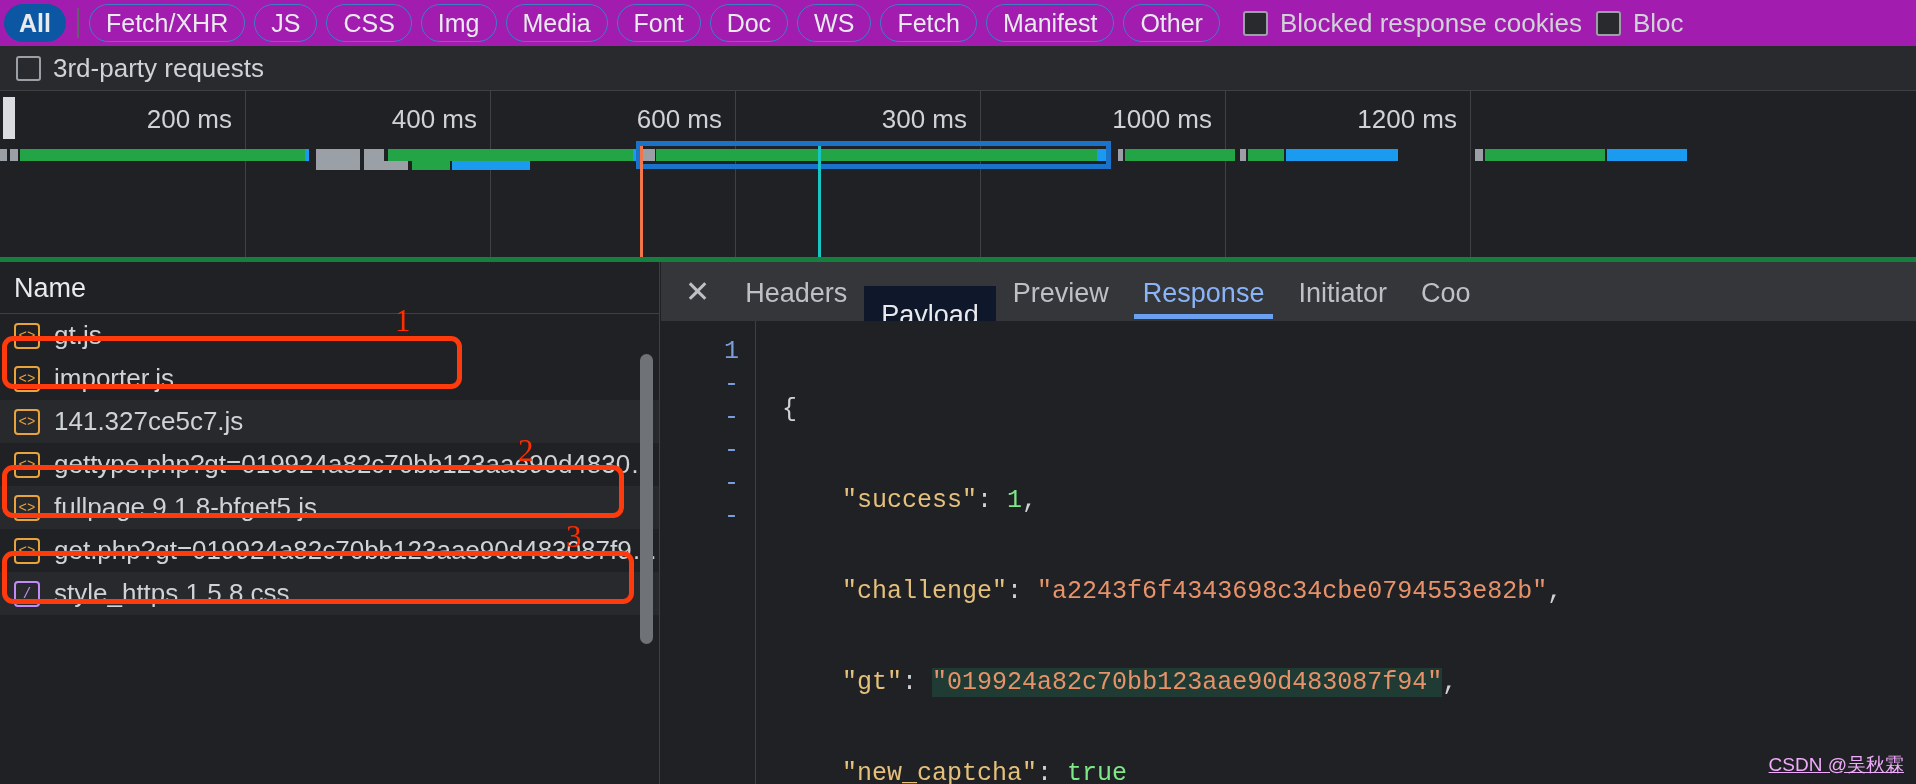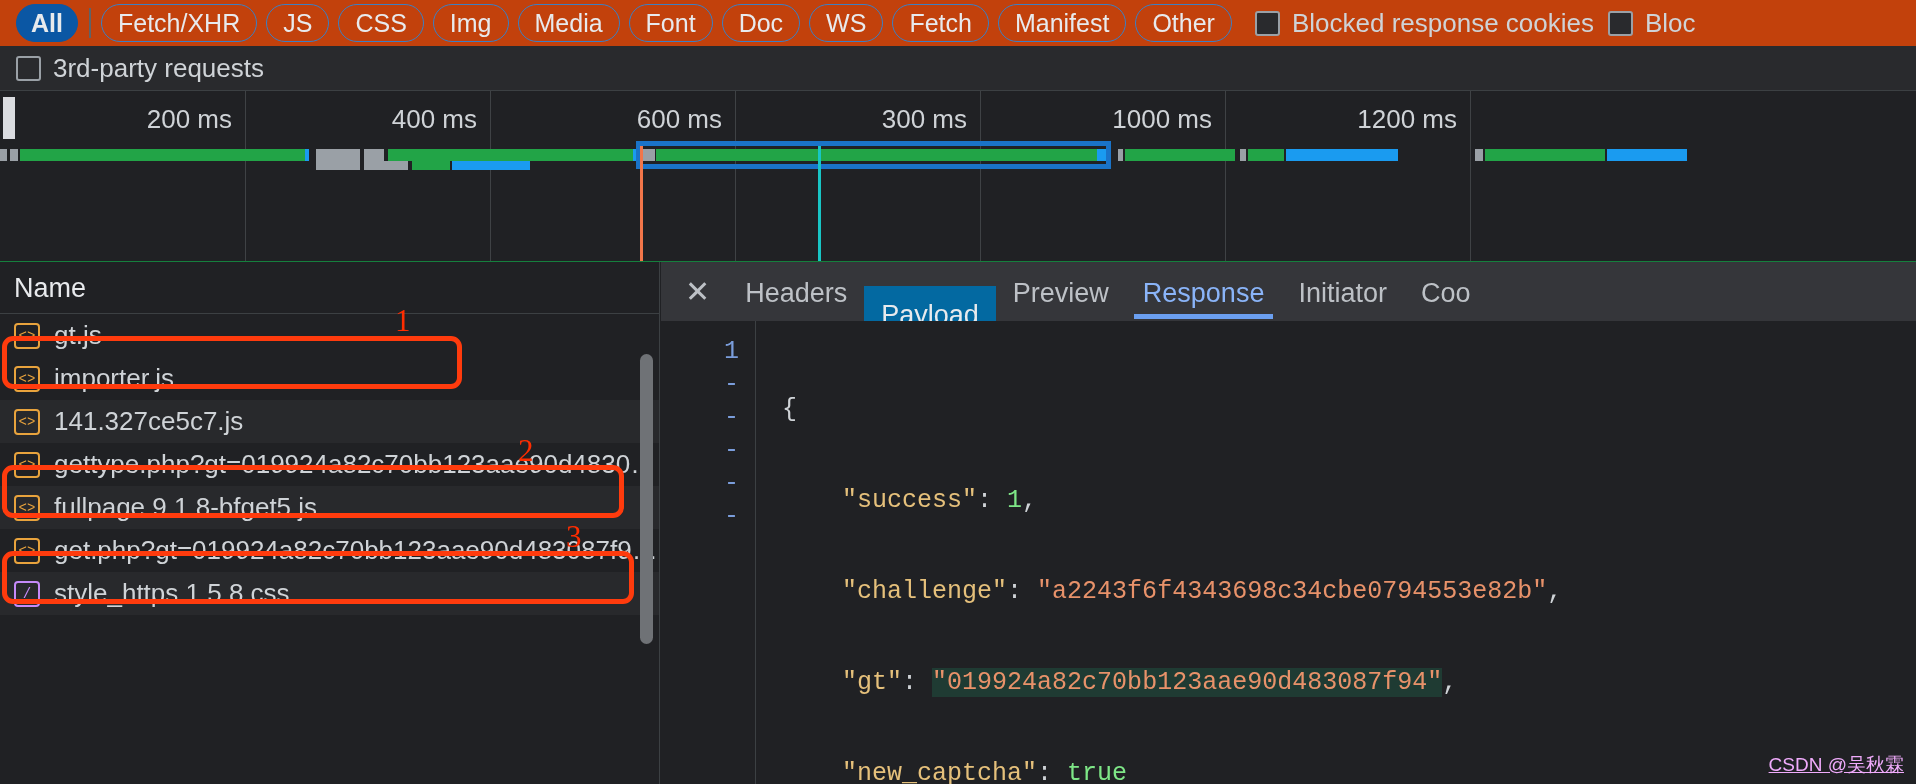--- a/index.html
+++ b/index.html
@@ -8,21 +8,21 @@
     background:#202124;
     font-family:"Liberation Sans",sans-serif;
     color:#e8eaed;
     -webkit-font-smoothing:antialiased;
   }
   .app{position:relative;width:1916px;height:784px;}
 
   
   .filterbar{
     position:absolute;left:0;top:0;width:1916px;height:46px;
-    background:#c2410c;display:flex;align-items:center;padding-left:16px;box-sizing:border-box;
+    background:#a21caf;display:flex;align-items:center;padding-left:4px;box-sizing:border-box;
   }
   .pill{
     height:38px;line-height:36px;padding:0 16px;border-radius:20px;
     border:1px solid #3b7fc4;color:#e8eaed;font-size:25px;white-space:nowrap;
     display:flex;align-items:center;justify-content:center;box-sizing:border-box;
     margin-right:9px;
   }
   .pill.all{background:#0b57a4;border-color:#0b57a4;font-weight:bold;padding:0 14px;}
   .pill-sep{width:2px;height:30px;background:#5f6368;margin:0 10px 0 2px;}
   .chk-wrap{display:flex;align-items:center;margin-left:14px;white-space:nowrap;}
@@ -33,21 +33,21 @@
   .chk-label{font-size:26px;color:#cfd3d7;margin-left:12px;}
 
   .secondrow{
     position:absolute;left:0;top:46px;width:1916px;height:44px;
     background:#292a2d;display:flex;align-items:center;padding-left:16px;box-sizing:border-box;
   }
 
   
   .overview{
     position:absolute;left:0;top:90px;width:1916px;height:172px;
-    background:#202124;border-top:1px solid #3c4043;border-bottom:1px solid #15803d;
+    background:#202124;border-top:1px solid #3c4043;border-bottom:5px solid #15803d;
     box-sizing:border-box;overflow:hidden;
   }
   .ov-scrollgrip{position:absolute;left:3px;top:6px;width:12px;height:42px;background:#dadce0;}
   .tickline{position:absolute;top:0;bottom:0;width:1px;background:#3f4245;}
   .ticklabel{position:absolute;top:13px;font-size:26px;color:#cfd3d7;transform:translateX(-100%);padding-right:13px;}
   .ov-row{position:absolute;height:12px;}
   .seg{position:absolute;top:0;height:12px;}
   .green{background:#22a447;}
   .blue{background:#1a9bf0;}
   .grey{background:#9aa0a6;}
@@ -96,21 +96,21 @@
     position:absolute;left:661px;top:0;width:1255px;height:522px;background:#202124;
   }
   .tabbar{
     height:59px;background:#35363a;display:flex;align-items:center;padding-left:16px;
     box-sizing:border-box;
   }
   .tab{
     height:55px;line-height:59px;padding:0 17px;font-size:27px;color:#bdc1c6;white-space:nowrap;
     position:relative;box-sizing:border-box;
   }
-  .tab.hover{background:#0369a1;color:#e8eaed;margin-top:43px;}
+  .tab.hover{background:#0f172a;color:#e8eaed;margin-top:43px;}
   .tab.active{color:#8ab4f8;}
   .tab.active:after{
     content:"";position:absolute;left:8px;right:8px;bottom:0;height:5px;background:#6b9ff0;
   }
   .closetab{font-size:30px;color:#bdc1c6;padding:0 18px 0 8px;line-height:59px;}
 
   .codewrap{
     position:absolute;left:0;top:59px;right:0;bottom:0;display:flex;
     font-family:"Liberation Mono",monospace;font-size:25px;background:#202124;
   }

